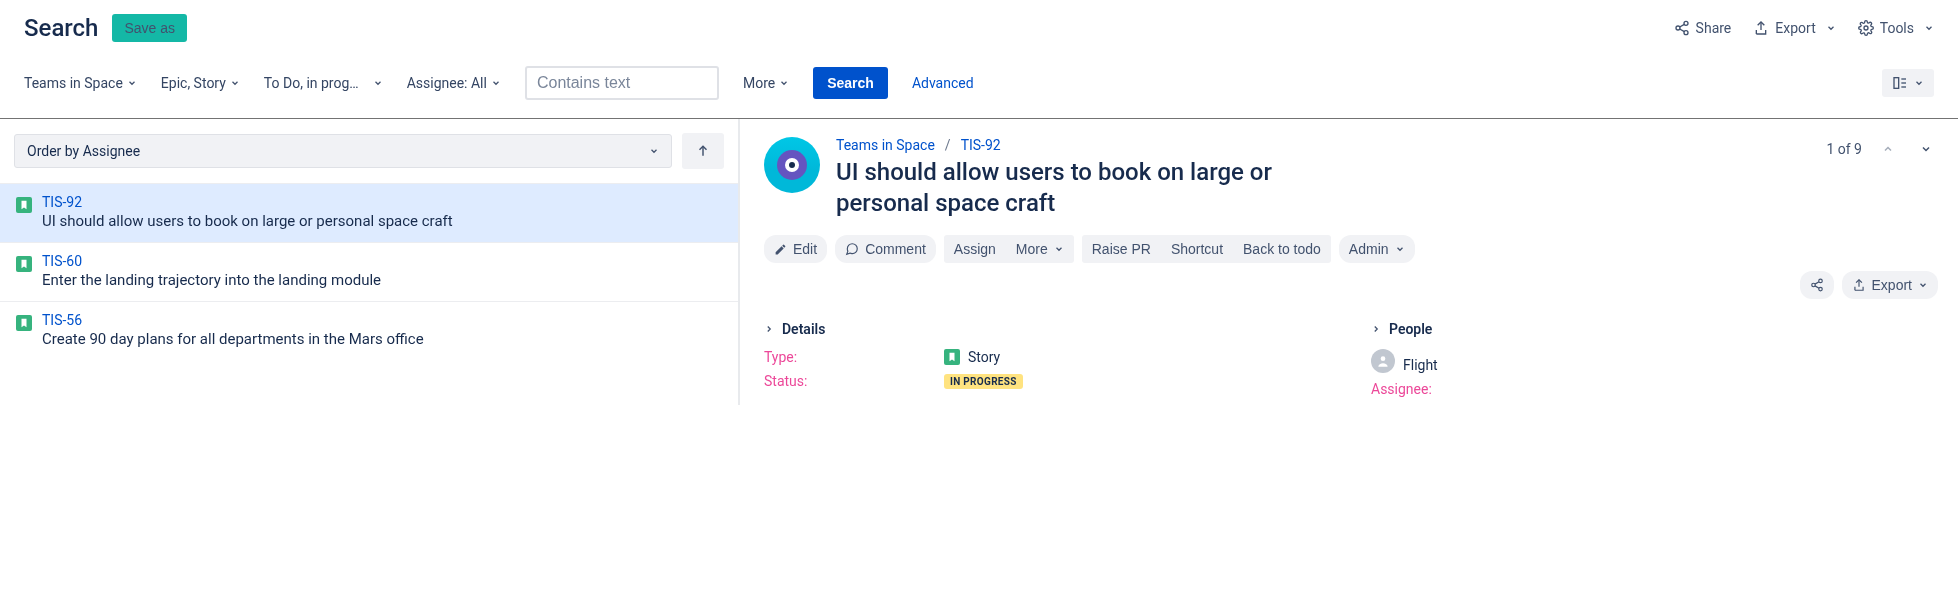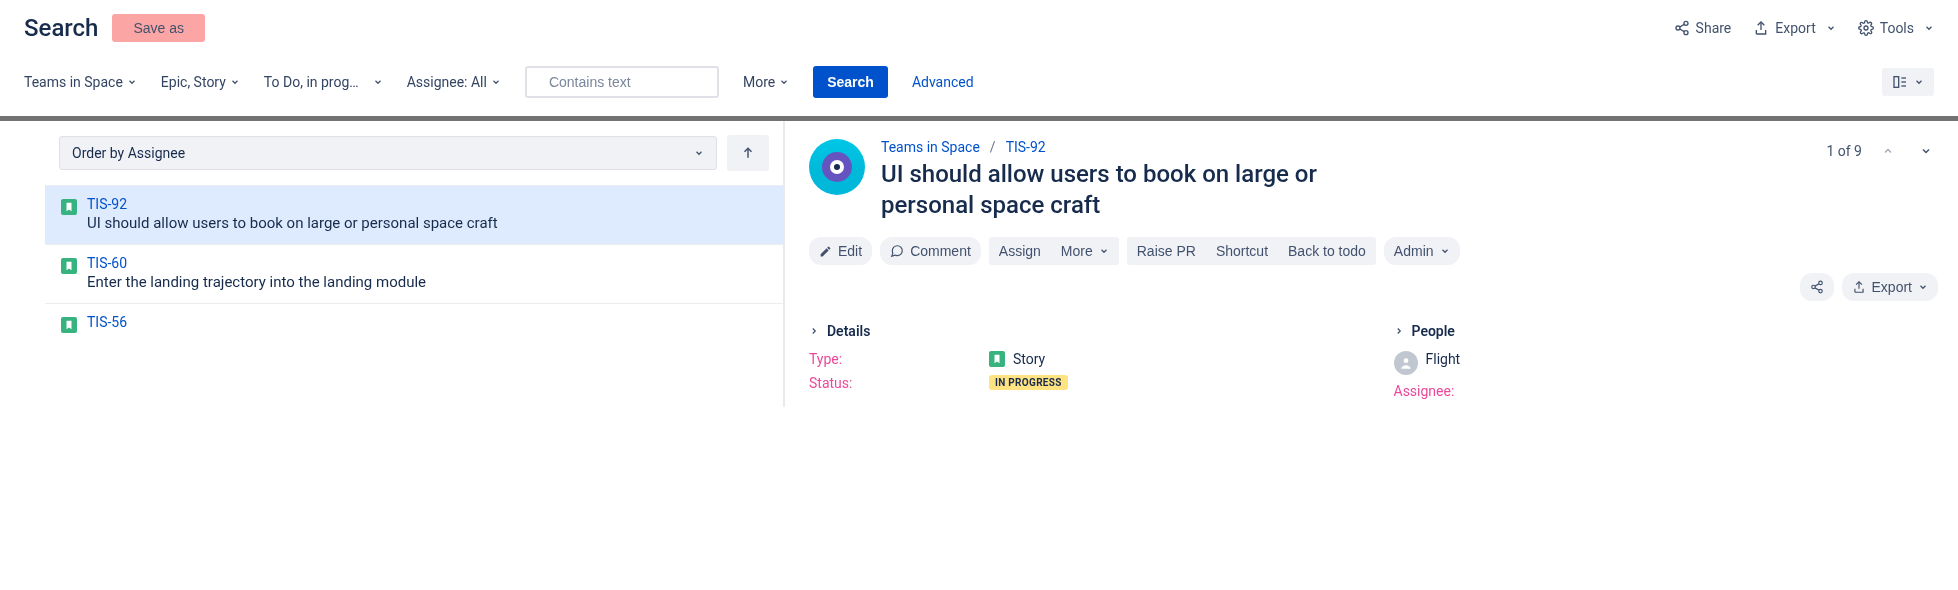--- a/index.html
+++ b/index.html
@@ -14,23 +14,23 @@
     align-items: center;
     padding: 14px 24px 10px 24px;
   }
   .page-title {
     font-size: 24px;
     font-weight: 500;
     color: #172B4D;
     margin-right: 14px;
   }
   .save-as-btn {
-    background: #fca5a5;
+    background: #14b8a6;
     border: none;
-    padding: 6px 21px;
+    padding: 6px 12px;
     border-radius: 3px;
     font-size: 14px;
     color: #42526E;
     cursor: pointer;
   }
   .spacer { flex: 1; }
   .top-action {
     display: inline-flex;
     align-items: center;
     gap: 6px;
@@ -52,23 +52,23 @@
   .filter-drop {
     display: inline-flex;
     align-items: center;
     color: #344563;
     cursor: pointer;
     font-size: 14px;
   }
   .text-input {
     border: 2px solid #DFE1E6;
     border-radius: 3px;
-    padding: 6px 22px;
+    padding: 6px 10px;
     width: 194px;
-    font-size: 14px;
+    font-size: 16px;
     color: #3b82f6;
   }
   .text-input::placeholder { color: #7A869A; }
   .search-btn {
     background: #0052CC;
     color: #fff;
     border: none;
     padding: 8px 14px;
     border-radius: 3px;
     font-size: 14px;
@@ -86,22 +86,21 @@
     padding: 6px 10px;
     border-radius: 3px;
     display: inline-flex;
     align-items: center;
     gap: 6px;
     cursor: pointer;
     color:#42526E;
   }
   .two-pane {
     display: flex;
-    border-top: 5px solid #737373;
-    padding-left: 45px;
+    border-top: 1px solid #737373;
   }
   .left-pane {
     width: 740px;
     border-right: 2px solid #e8eaed;
   }
   .order-row {
     display: flex;
     gap: 10px;
     padding: 14px 14px;
     align-items: center;
@@ -279,21 +278,21 @@
     margin-bottom: 8px;
     font-size: 14px;
   }
   .field-label {
     width: 180px;
     color: #ec4899;
   }
   .field-value {
     color: #172B4D;
     display:flex;
-    align-items:flex-start;
+    align-items:flex-end;
     gap:8px;
   }
   .story-icon {
     width: 16px;
     height: 16px;
     background: #36B37E;
     border-radius: 2px;
     display:inline-flex;
     align-items:center;
     justify-content:center;
@@ -475,20 +474,21 @@
           </div>
         </div>
         <div class="issue-item">
           <div class="issue-icon">
             <svg width="10" height="10" viewBox="0 0 24 24" fill="#fff">
               <path d="M6 2h12v20l-6-4-6 4z"></path>
             </svg>
           </div>
           <div>
             <div class="issue-key">TIS-56</div>
+            <div class="issue-summary">Create 90 day plans for all departments in the Mars office</div>
           </div>
         </div>
       </div>
   </div>
 
   <div class="right-pane">
     <div class="detail-header">
       <div class="avatar-circle">
         <div class="avatar-inner">
             <div class="avatar-eye">

